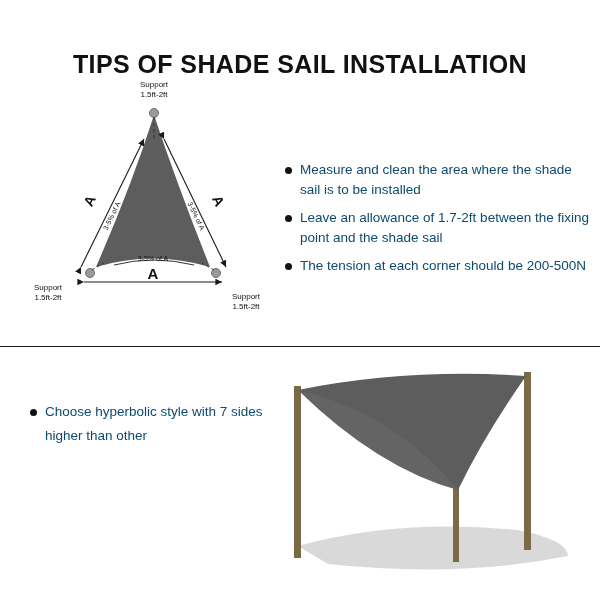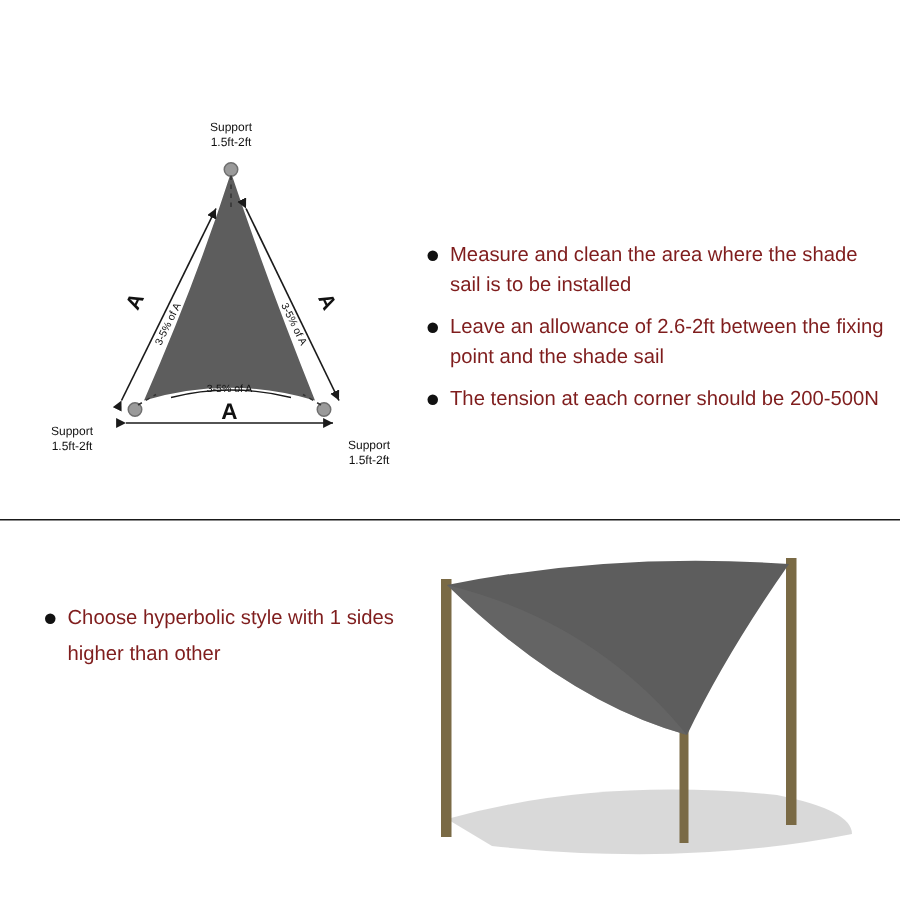--- a/index.html
+++ b/index.html
@@ -71,21 +71,21 @@
     height: 7px;
     border-radius: 50%;
     background: #111;
     flex: 0 0 auto;
     margin-top: 7px;
     margin-right: 8px;
   }
   .bullet-text {
     font-size: 13.5px;
     line-height: 20px;
-    color: #7f1d1d;
+    color: #0c4a6e;
   }
 
   
   .bottom-bullets {
     position: absolute;
     left: 30px;
     top: 400px;
     width: 250px;
   }
   .bottom-bullets .bullet-text {
@@ -108,20 +108,21 @@
   svg { display: block; }
   .lbl {
     font-family: "Liberation Sans", sans-serif;
   }
 </style>
 </head>
 <body>
 
 <div class="page">
 
+  <div class="title">TIPS OF SHADE SAIL INSTALLATION</div>
 
   <div class="divider"></div>
 
   <div class="top-diagram">
     <svg width="270" height="250" viewBox="0 0 270 250">
 
       <path d="M136,38 Q113,110 78,190 Q135,173 192,190 Q160,110 136,38 Z" fill="#5d5d5d"></path>
 
       <circle cx="136" cy="36" r="4.5" fill="#9a9a9a" stroke="#6f6f6f" stroke-width="1"></circle>
       <circle cx="72" cy="196" r="4.5" fill="#9a9a9a" stroke="#6f6f6f" stroke-width="1"></circle>
@@ -168,32 +169,32 @@
     </svg>
   </div>
 
   <div class="top-bullets">
     <div class="bullet-row">
       <span class="bullet-dot"></span>
       <span class="bullet-text">Measure and clean the area where the shade sail is to be installed</span>
     </div>
     <div class="bullet-row">
       <span class="bullet-dot"></span>
-      <span class="bullet-text">Leave an allowance of 2.6-2ft between the fixing point and the shade sail</span>
+      <span class="bullet-text">Leave an allowance of 1.7-2ft between the fixing point and the shade sail</span>
     </div>
     <div class="bullet-row">
       <span class="bullet-dot"></span>
       <span class="bullet-text">The tension at each corner should be 200-500N</span>
     </div>
   </div>
 
   <div class="bottom-bullets">
     <div class="bullet-row">
       <span class="bullet-dot"></span>
-      <span class="bullet-text">Choose hyperbolic style with 1 sides higher than other</span>
+      <span class="bullet-text">Choose hyperbolic style with 7 sides higher than other</span>
     </div>
   </div>
 
   <div class="bottom-diagram">
     <svg width="332" height="250" viewBox="0 0 332 250">
 
       <path d="M30,196 Q130,168 250,180 Q300,190 300,206 Q190,228 60,214 Z" fill="#d2d2d2" opacity="0.85"></path>
 
       <rect x="26" y="36" width="7" height="172" fill="#7a6a45"></rect>
       <rect x="256" y="22" width="7" height="178" fill="#7a6a45"></rect>

